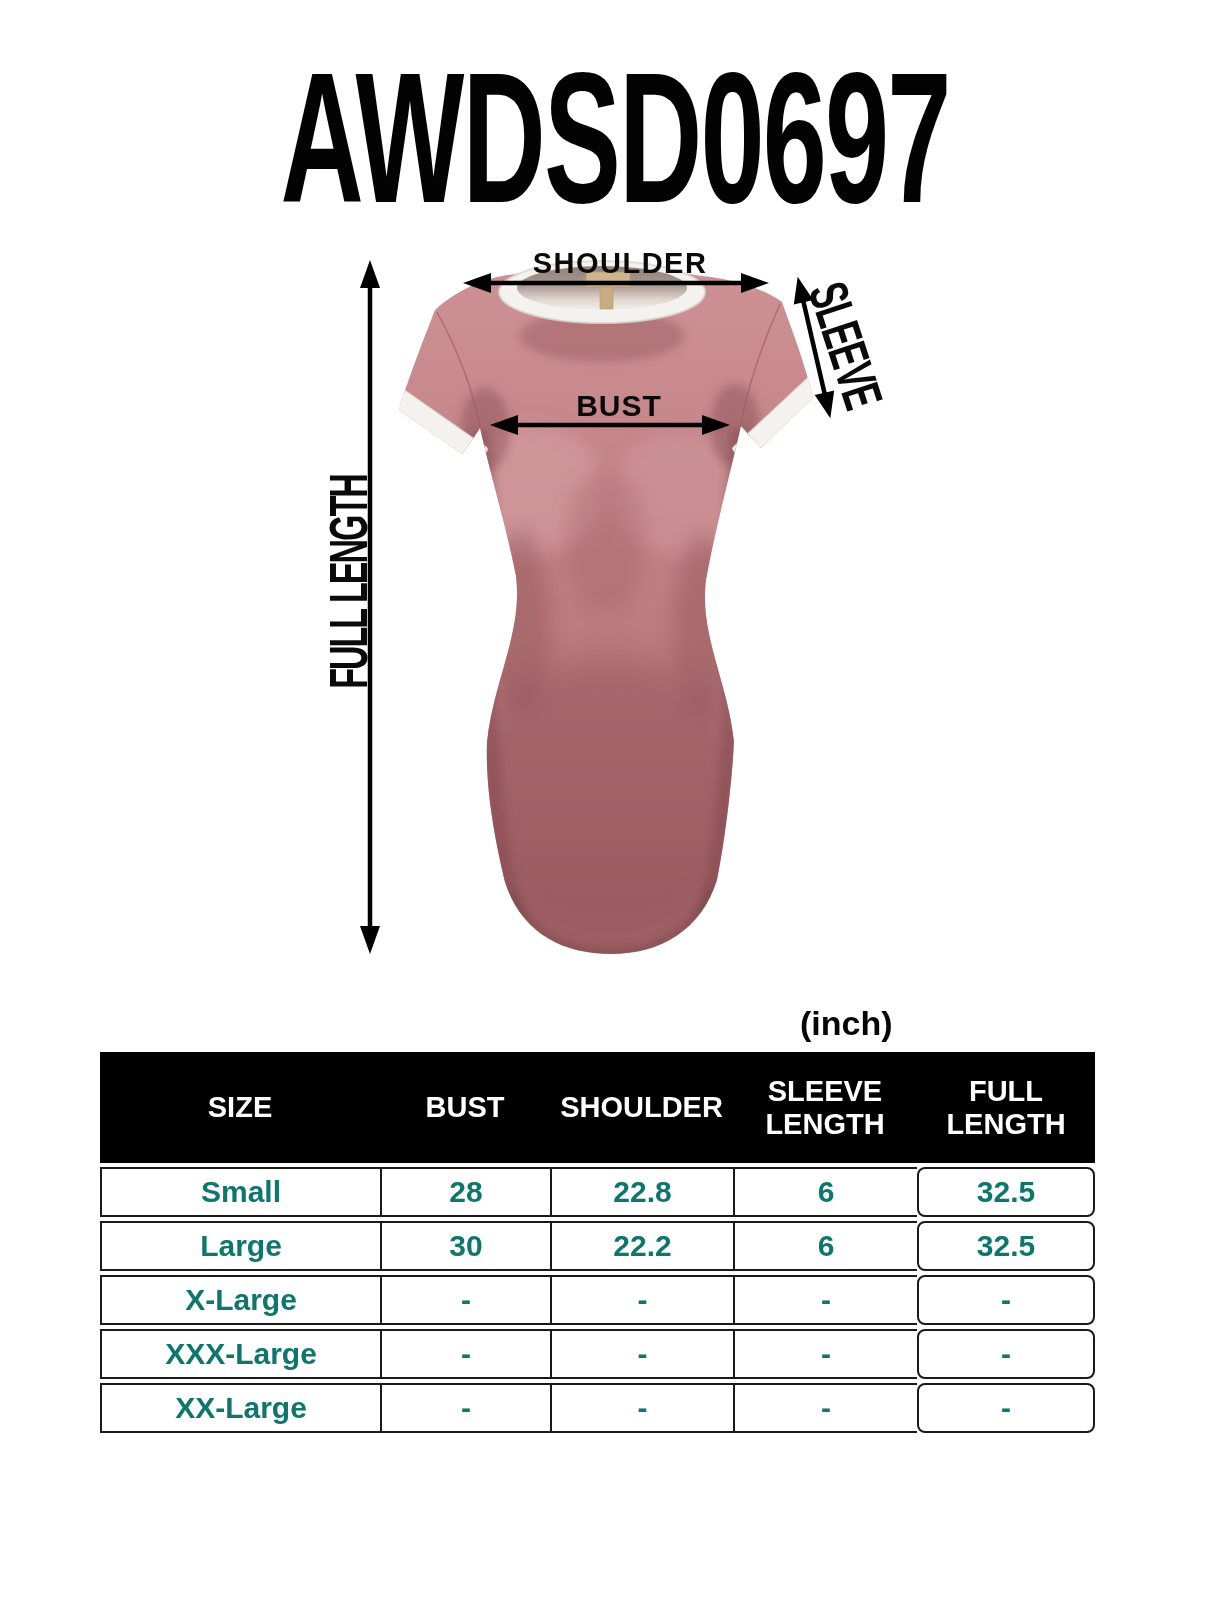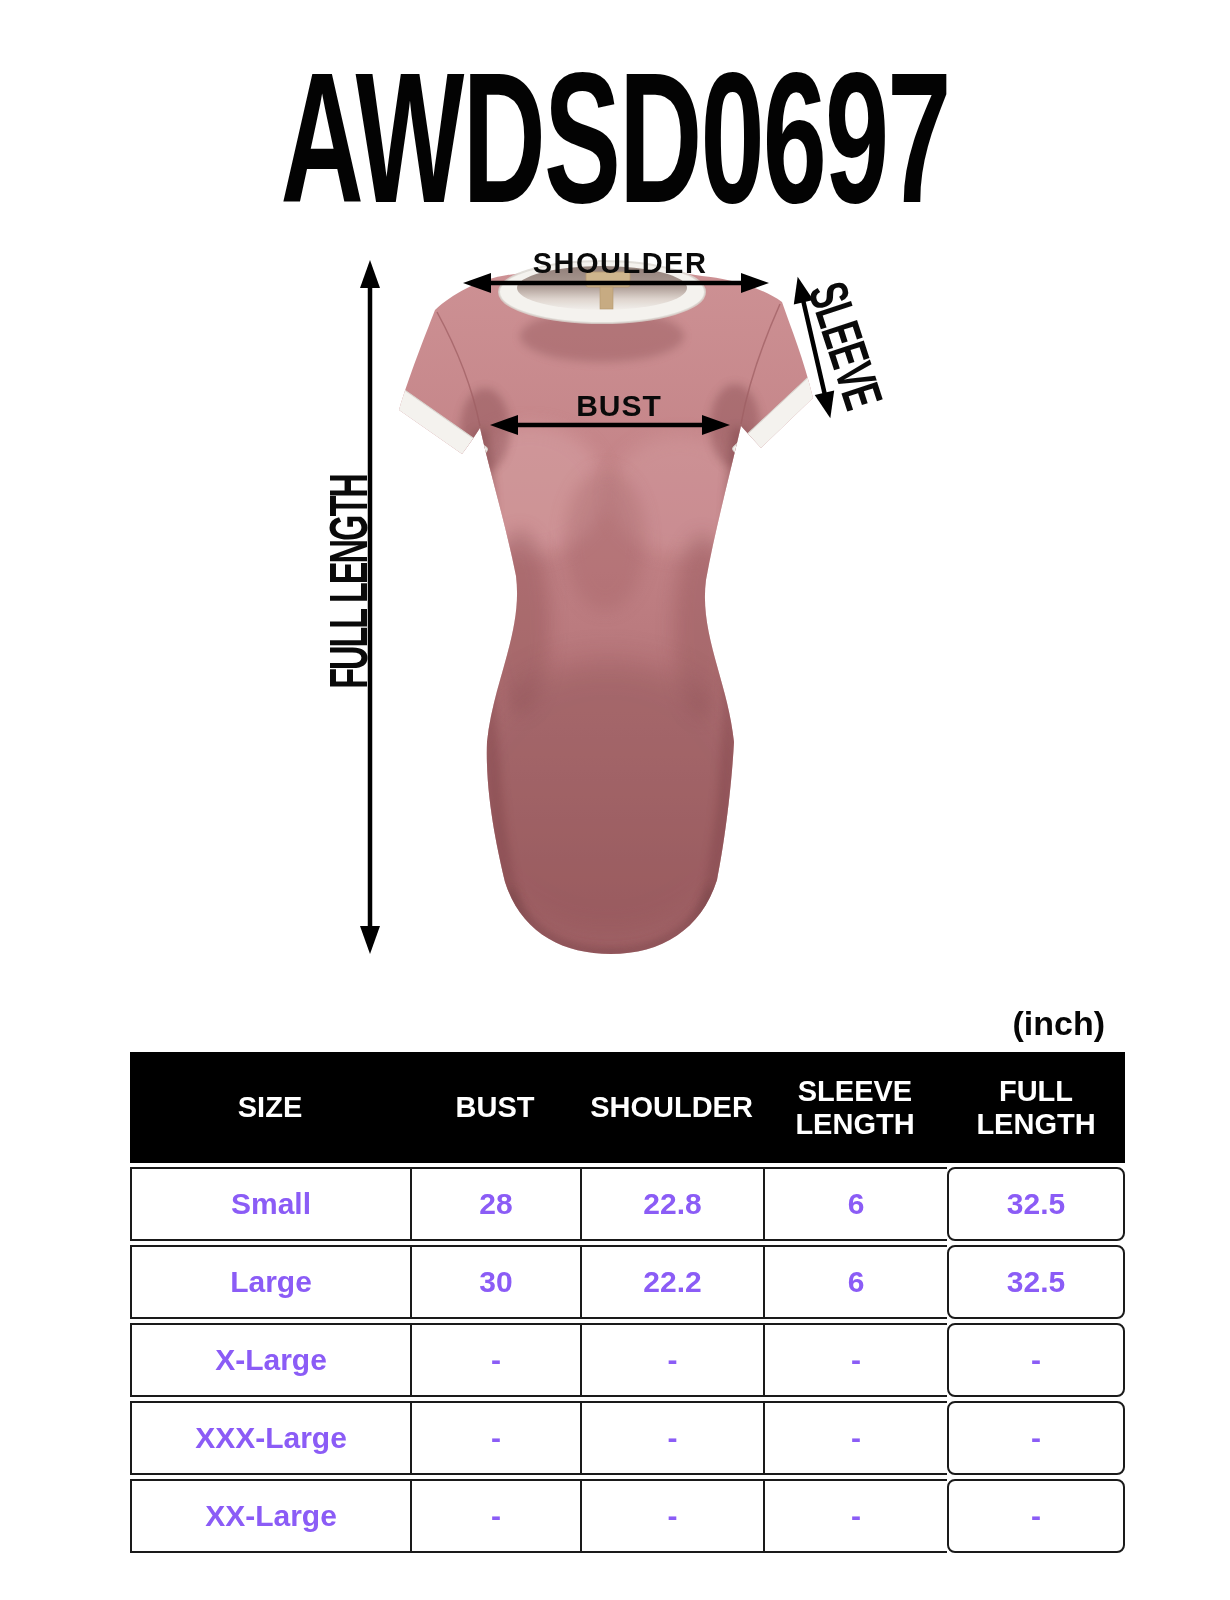--- a/index.html
+++ b/index.html
@@ -28,38 +28,38 @@
     transform:translate(-50%,-50%) rotate(72deg) scaleY(1.6);
   }
   .lbl-fulllength{
     left:348px;top:582px;font-size:34px;letter-spacing:-2px;
     transform:translate(-50%,-50%) rotate(-90deg) scaleY(1.6);
   }
   .arrow-svg{position:absolute;overflow:visible;}
 
   
   .unit-label{
-    left:800px;top:1006px;width:305px;text-align:right;
+    left:800px;top:1006px;width:305px;text-align:left;
     font-size:34px;font-weight:700;color:#060606;line-height:1;
   }
 
   
   .size-table{
-    position:absolute;left:130px;top:1048px;width:995px;
+    position:absolute;left:100px;top:1048px;width:995px;
     border-collapse:separate;border-spacing:0 4px;table-layout:fixed;
   }
   .size-table th{
     background:#000000;color:#ffffff;font-size:29px;font-weight:700;
     line-height:33px;height:111px;text-align:center;vertical-align:middle;
     padding:0;border:none;
   }
   .size-table td{
-    background:#ffffff;color:#8b5cf6;font-size:30px;font-weight:700;
+    background:#ffffff;color:#0f766e;font-size:30px;font-weight:700;
     height:46px;line-height:46px;text-align:center;vertical-align:middle;
-    padding:12px;border-top:2px solid #1a1a1a;border-bottom:2px solid #1a1a1a;
+    padding:0;border-top:2px solid #1a1a1a;border-bottom:2px solid #1a1a1a;
     border-left:2px solid #1a1a1a;
   }
   .size-table td:last-child{border-right:2px solid #1a1a1a;border-radius:8px;}
 </style>
 </head>
 <body>
 
 <div class="abs page-title">AWDSD0697</div>
 
 <svg class="abs" style="left:380px;top:240px;" width="450" height="730" viewBox="0 0 450 730">

